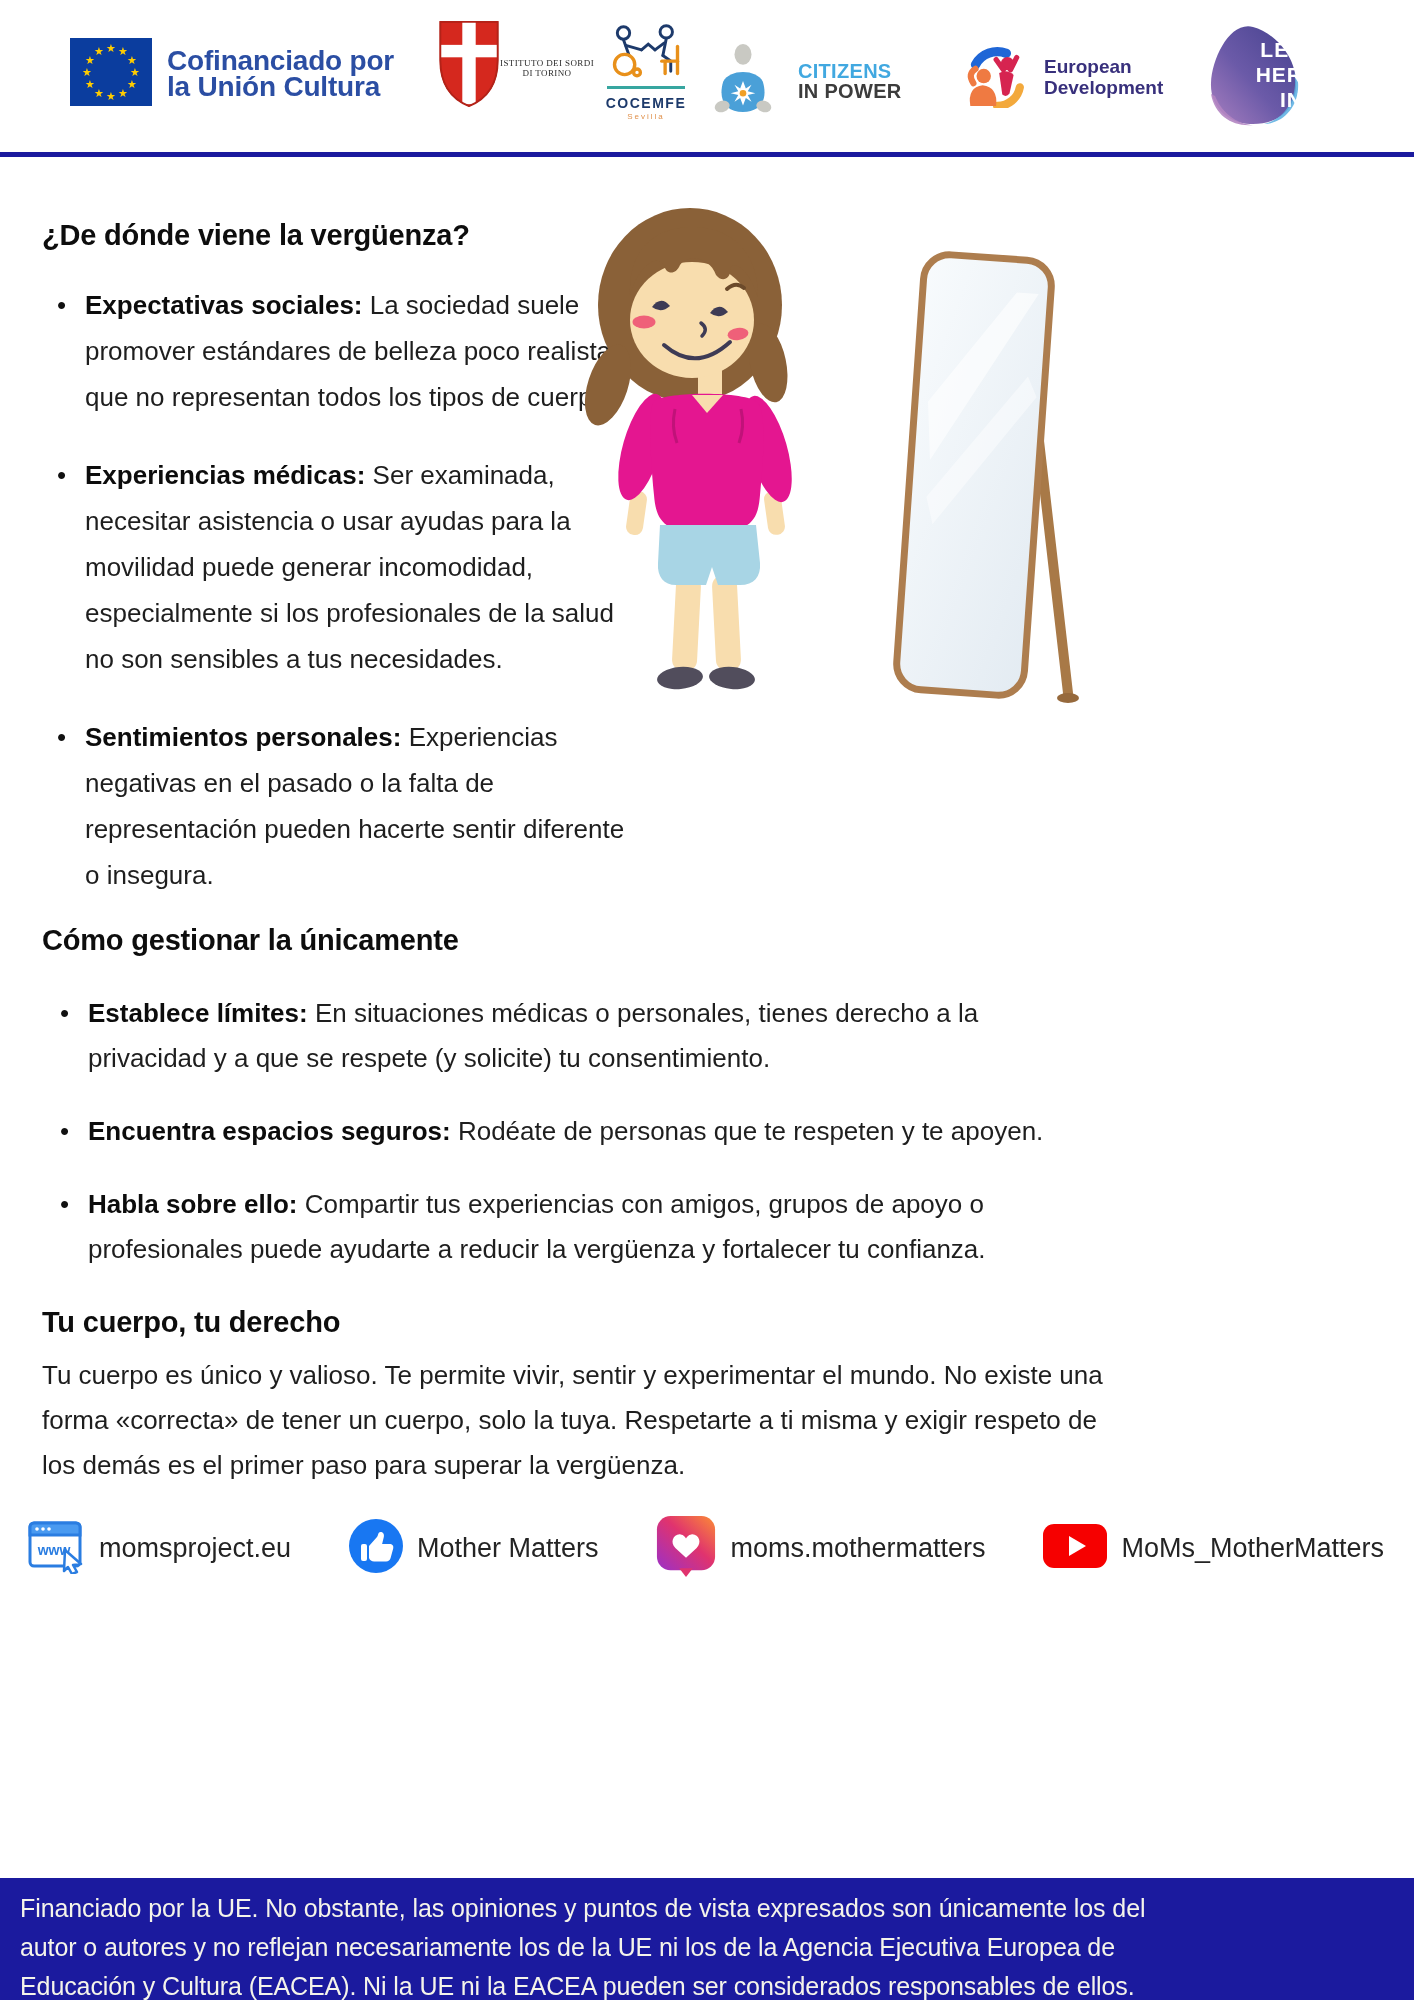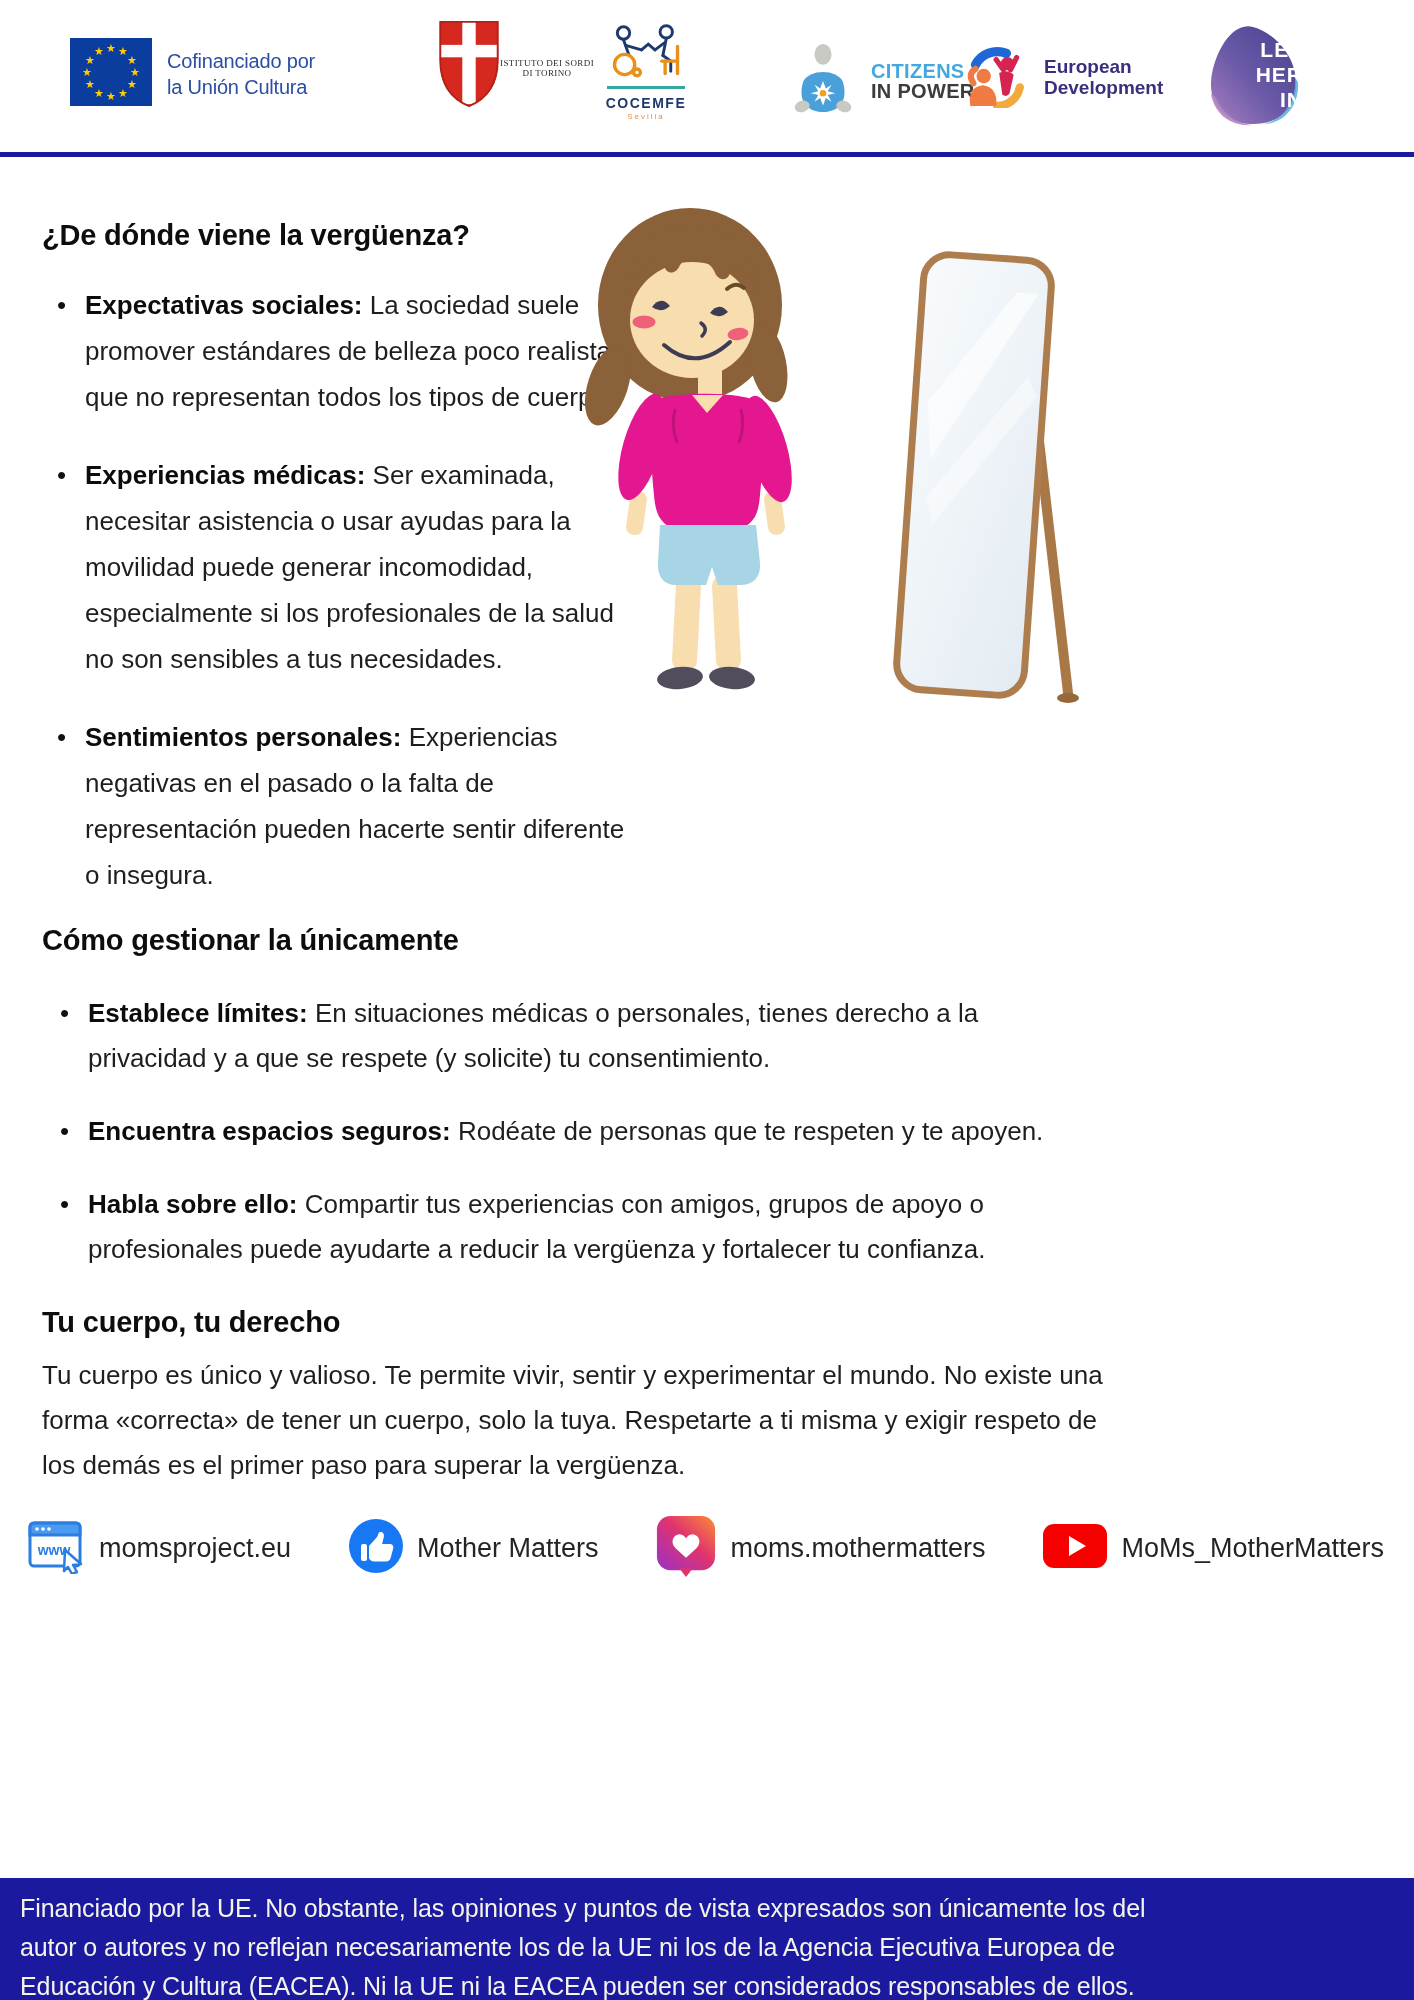--- a/index.html
+++ b/index.html
@@ -8,28 +8,28 @@
     position:relative; width:1414px; height:2000px; margin:0 auto;
     background:#ffffff; overflow:hidden;
     font-family:"Liberation Sans", sans-serif; color:#1d1d1d;
     display:flex; flex-direction:column;
   }
 
   
   header { position:relative; height:152px; flex:0 0 auto; }
   .logo { position:absolute; }
   .eu { left:70px; top:38px; display:flex; gap:15px; align-items:center; }
-  .eu-text { font-weight:normal; color:#2b4ea3; font-size:20px; line-height:26px; letter-spacing:-0.2px; }
+  .eu-text { font-weight:bold; color:#2b4ea3; font-size:28px; line-height:26px; letter-spacing:-0.2px; }
   .istituto { left:438px; top:20px; width:104px; display:flex; flex-direction:row; align-items:center; }
   .ist-caption { margin-top:4px; font-family:"Liberation Serif", serif; font-size:9px; line-height:10px; color:#2c2c2c; text-align:center; letter-spacing:0.4px; white-space:nowrap; }
   .cocemfe { left:598px; top:24px; width:96px; display:flex; flex-direction:column; align-items:center; }
   .cocemfe-rule { width:78px; height:3px; background:#37a6a0; margin-top:4px; }
   .cocemfe-name { margin-top:6px; font-size:14px; font-weight:bold; letter-spacing:1.5px; color:#1d3a6b; }
   .cocemfe-sub { margin-top:1px; font-size:8px; letter-spacing:2px; color:#e0914c; }
-  .citizens { left:792px; top:44px; display:flex; gap:17px; align-items:center; }
+  .citizens { left:712px; top:44px; display:flex; gap:24px; align-items:center; }
   .cit-text { font-weight:bold; font-size:20px; line-height:20px; letter-spacing:0.3px; }
   .cit-line1 { color:#41a8e0; }
   .cit-line2 { color:#3c3c3c; }
   .eurodev { left:962px; top:42px; display:flex; gap:20px; align-items:center; }
   .ed-text { font-weight:bold; font-size:19px; line-height:21px; color:#38307c; }
   .letherin { left:1203px; top:24px; width:100px; height:104px; }
   .lhi-wrap { position:relative; width:100px; height:104px; }
   .lhi-text { position:absolute; left:0; top:13px; width:100px; text-align:right;
     color:#ffffff; font-weight:bold; font-size:21px; line-height:25px; letter-spacing:1px; }
   .divider { height:5px; background:#1b1a9e; flex:0 0 auto; }

